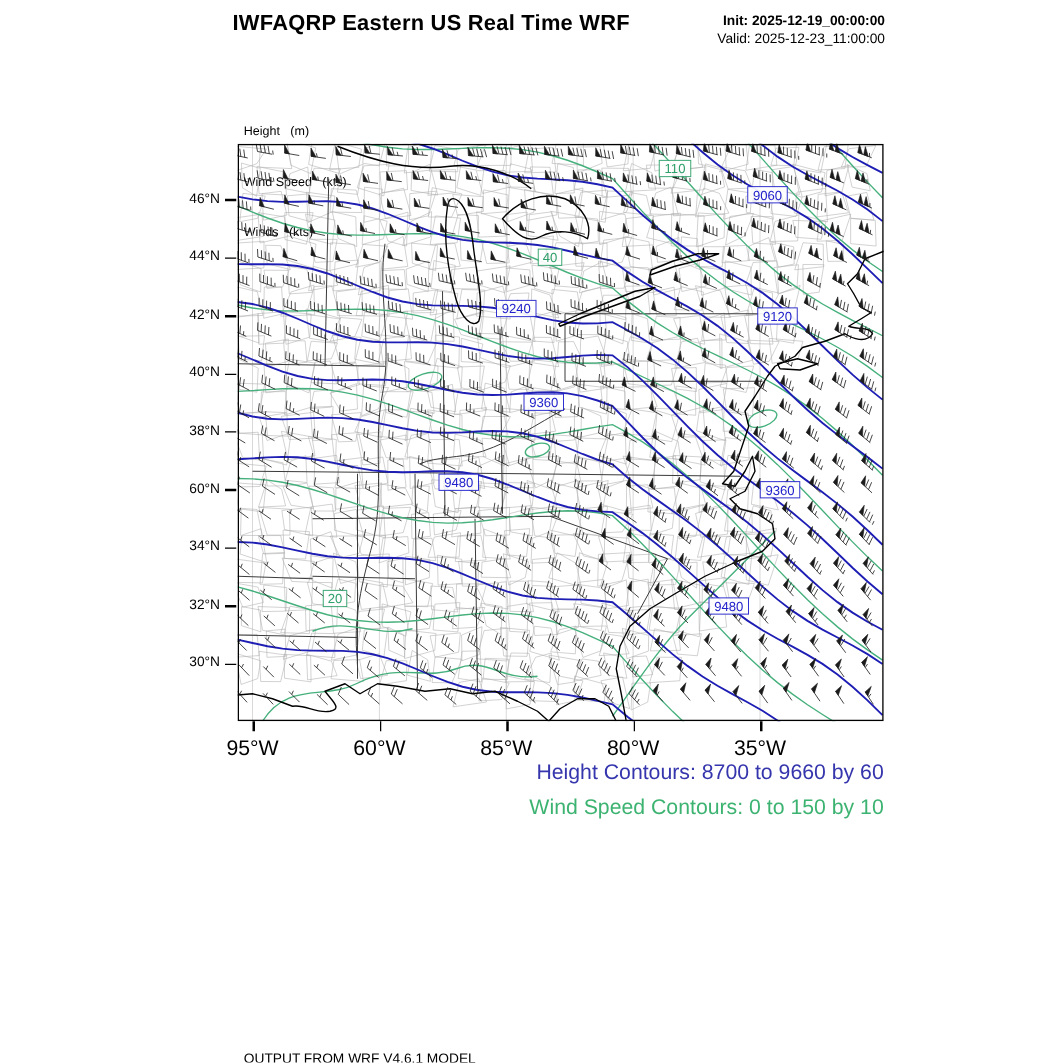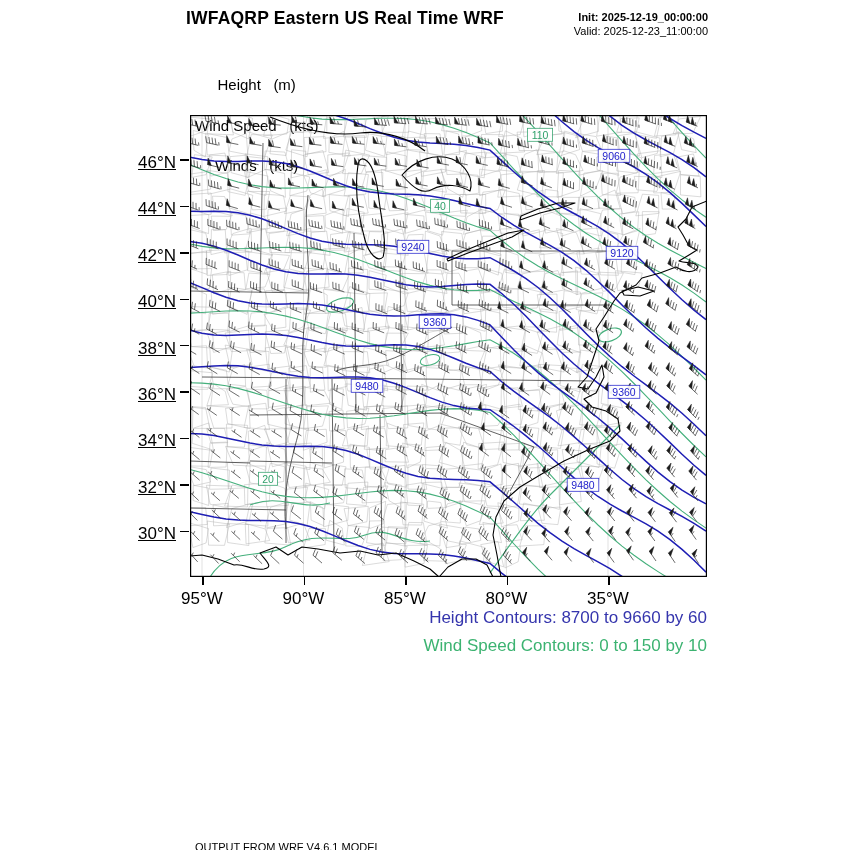--- a/index.html
+++ b/index.html
@@ -2,23 +2,23 @@
 <html><head>
 <meta charset="utf-8">
 <style>
   html,body{margin:0;padding:0;}
   body{width:850px;height:850px;background:#ffffff;position:relative;
        font-family:"Liberation Sans", sans-serif;color:#000;}
   .abs{position:absolute;}
   #title{left:186px;top:8px;font-size:17.5px;font-weight:bold;letter-spacing:.2px;}
   #init-block{right:142px;top:11px;text-align:right;font-size:11px;line-height:13.5px;}
   #init-line{font-weight:bold;}
-  #legend-block{left:195px;top:51px;font-size:15px;line-height:13.5px;white-space:pre;text-align:center;}
+  #legend-block{left:195px;top:72px;font-size:10px;line-height:13.5px;white-space:pre;}
   #map-wrap{left:190px;top:115px;width:517px;height:462px;}
-  .ytick-label{position:absolute;left:130px;width:46px;text-align:right;font-size:17px;text-decoration:underline;}
+  .ytick-label{position:absolute;left:130px;width:46px;text-align:right;font-size:11px;}
   .ytick-mark{position:absolute;left:180px;width:9px;height:1.5px;background:#000;}
   .xtick-mark{position:absolute;top:577px;width:1.5px;height:8px;background:#000;}
   .xtick-label{position:absolute;top:589px;width:54px;text-align:center;font-size:17px;}
   #notes{left:190px;top:608px;width:517px;text-align:right;font-size:17px;}
   #note-wind{margin-top:8px;}
   #footer{left:195px;top:811px;font-size:11px;line-height:14.5px;white-space:pre;}
   svg text{font-family:"Liberation Sans", sans-serif;}
 </style>
 </head>
 <body>
@@ -639,33 +639,33 @@
     <div class="ytick-label" style="top: 153px;">46°N</div>
     <div class="ytick-mark" style="top: 205.7px;"></div>
     <div class="ytick-label" style="top: 199.4px;">44°N</div>
     <div class="ytick-mark" style="top: 252.1px;"></div>
     <div class="ytick-label" style="top: 245.8px;">42°N</div>
     <div class="ytick-mark" style="top: 298.5px;"></div>
     <div class="ytick-label" style="top: 292.2px;">40°N</div>
     <div class="ytick-mark" style="top: 344.9px;"></div>
     <div class="ytick-label" style="top: 338.6px;">38°N</div>
     <div class="ytick-mark" style="top: 391.3px;"></div>
-    <div class="ytick-label" style="top: 385px;">36°N</div>
+    <div class="ytick-label" style="top: 385px;">60°N</div>
     <div class="ytick-mark" style="top: 437.7px;"></div>
     <div class="ytick-label" style="top: 431.4px;">34°N</div>
     <div class="ytick-mark" style="top: 484.1px;"></div>
     <div class="ytick-label" style="top: 477.8px;">32°N</div>
     <div class="ytick-mark" style="top: 530.5px;"></div>
     <div class="ytick-label" style="top: 524.2px;">30°N</div>
   </div>
 <div id="xticks">
     <div class="xtick-mark" style="left: 202px;"></div>
     <div class="xtick-label" style="left: 175px;">95°W</div>
     <div class="xtick-mark" style="left: 303.5px;"></div>
-    <div class="xtick-label" style="left: 276.5px;">90°W</div>
+    <div class="xtick-label" style="left: 276.5px;">60°W</div>
     <div class="xtick-mark" style="left: 405px;"></div>
     <div class="xtick-label" style="left: 378px;">85°W</div>
     <div class="xtick-mark" style="left: 506.5px;"></div>
     <div class="xtick-label" style="left: 479.5px;">80°W</div>
     <div class="xtick-mark" style="left: 608px;"></div>
     <div class="xtick-label" style="left: 581px;">35°W</div>
   </div>
 
 <div class="abs" id="notes">
   <div id="note-height" style="color: rgb(53, 53, 173);">Height Contours: 8700 to 9660 by 60</div>

